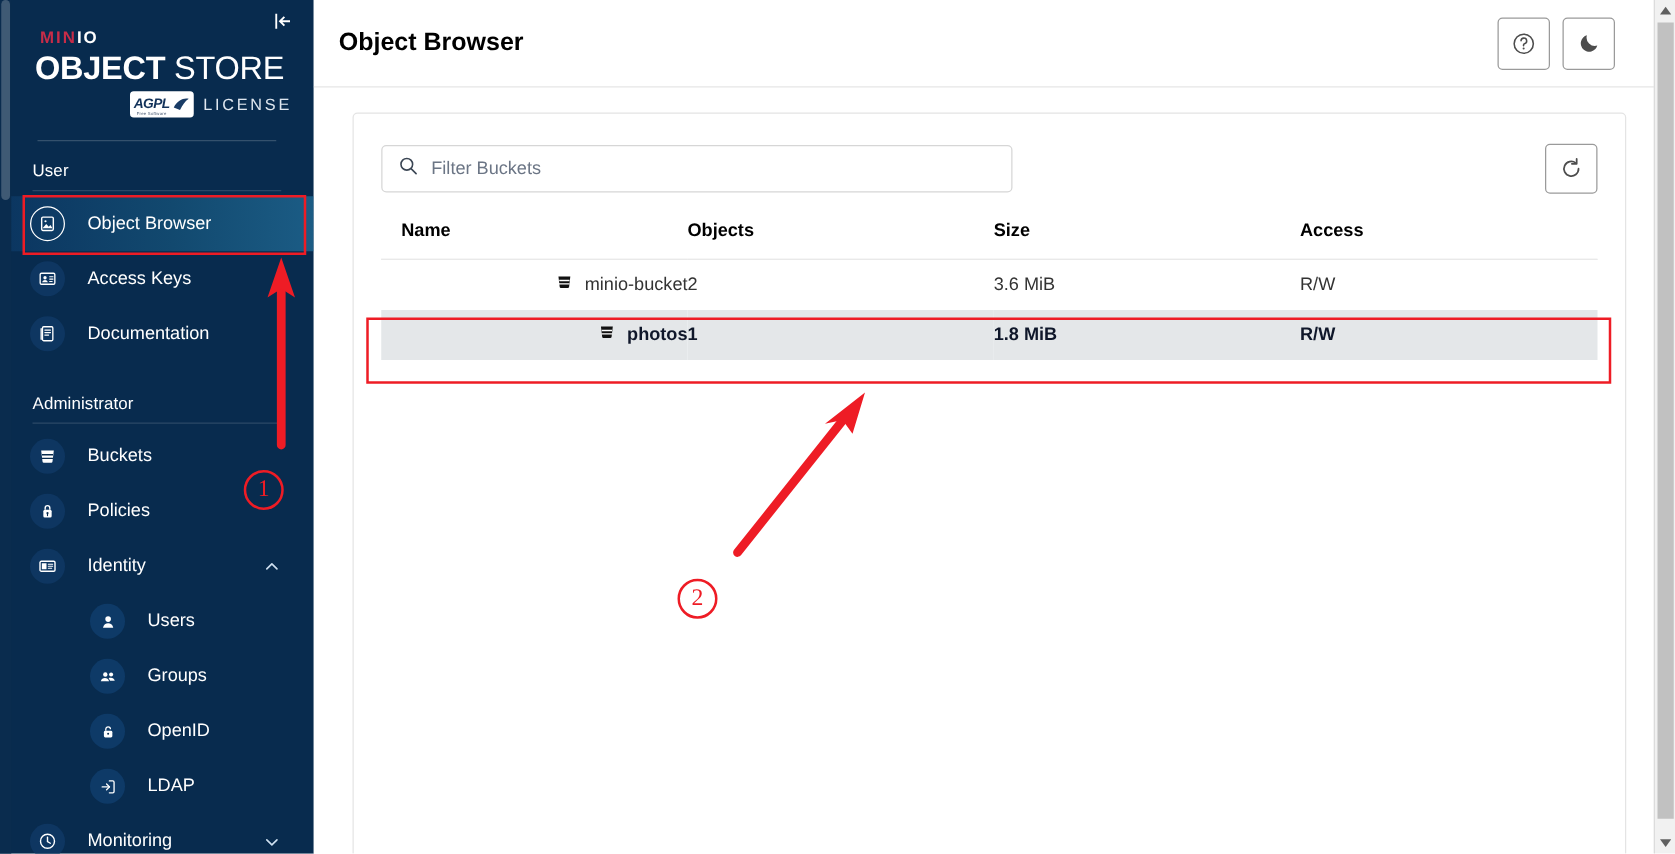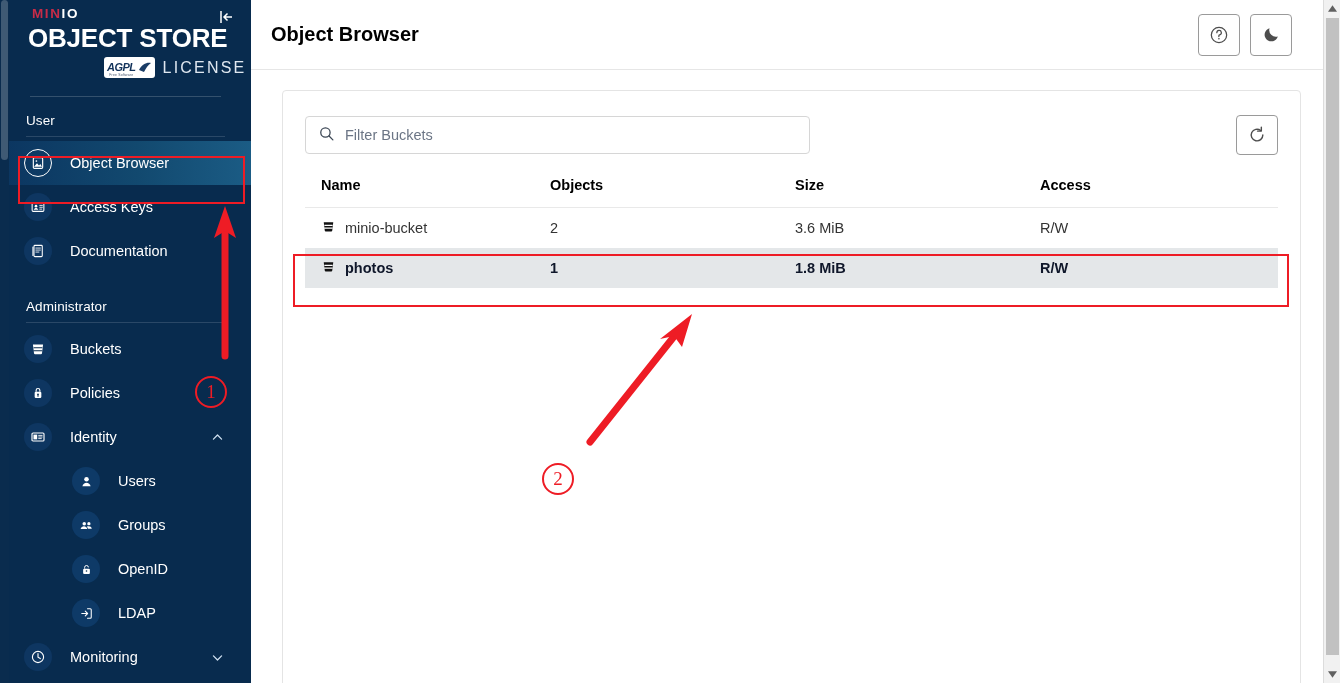--- a/index.html
+++ b/index.html
@@ -22,49 +22,49 @@
   }
 
   
   .sidebar {
     width: 251px; height: 683px; flex: 0 0 251px;
     background: #082b4e;
     position: relative;
     color: #e6eef6;
     overflow: hidden;
   }
-  .brand { padding: 6px 0 0 0; position: relative; }
+  .brand { padding: 22px 0 0 0; position: relative; }
   .brand-minio {
     color: #c72c48; font-size: 13.5px; font-weight: 700; letter-spacing: 1.6px;
     padding-left: 32px; line-height: 16px;
   }
   .brand-minio .io { color: #ffffff; }
   .brand-title {
     padding-left: 28px; margin-top: 1px;
     font-size: 26px; line-height: 30px; letter-spacing: -0.2px; white-space: nowrap;
   }
   .brand-title .b { font-weight: 700; color: #ffffff; }
-  .brand-title .l { font-weight: 700; color: #ffffff; }
+  .brand-title .l { font-weight: 400; color: #ffffff; }
   .brand-lic {
     display: flex; align-items: center; gap: 8px;
     padding-left: 104px; margin-top: 4px;
   }
   .agpl-badge {
     background: #ffffff; color: #0b2d52; border-radius: 3px;
     padding: 1px 3px; display: flex; align-items: center; gap: 2px;
     line-height: 1;
     text-align: center;
   }
   .agpl-badge .ag {
     font-style: italic; font-weight: 700; font-size: 11px;
     letter-spacing: -0.5px; color: #12325a;
   }
   .agpl-badge .sub { font-size: 3.4px; color: #42546e; display:block; letter-spacing:0.2px;}
   .agpl-badge svg { display:block; }
-  .lic-word { font-size: 16px; letter-spacing: 2.2px; color: #dfe7f0; }
+  .lic-word { font-size: 13px; letter-spacing: 2.2px; color: #dfe7f0; }
   .collapse-btn {
     position: absolute; right: 14px; top: 6px;
     width: 22px; height: 22px; display: flex; align-items: center; justify-content: center;
     cursor: pointer;
   }
   .brand-rule {
     margin: 18px 30px 0 30px; height: 1px; background: rgba(255,255,255,0.18);
   }
 
   .nav-section-label {
@@ -142,21 +142,21 @@
   }
   table.buckets td {
     font-size: 14.5px; color: #333; padding: 0; height: 40px; vertical-align: middle;
   }
   table.buckets tr.row { cursor: pointer; }
   table.buckets tr.selected td { background: #e4e7e9; font-weight: 700; color: #0f172a; }
   .col-name { width: 245px; padding-left: 16px !important; }
   .col-obj  { width: 245px; }
   .col-size { width: 245px; }
   .col-acc  { width: auto; }
-  .name-cell { display: flex; align-items: center; gap: 9px; }
+  .name-cell { display: flex; align-items: center; gap: 9px; justify-content: flex-end; }
 
   
   .anno { position: absolute; pointer-events: none; z-index: 30; }
   .anno-box {
     position: absolute; border: 2px solid #ee1c25; z-index: 30; pointer-events: none;
   }
   .circ-num {
     position: absolute; z-index: 31; width: 32px; height: 32px;
     border: 2px solid #ee1c25; border-radius: 50%;
     color: #ee1c25; font-size: 19px; display: flex; align-items: center;

